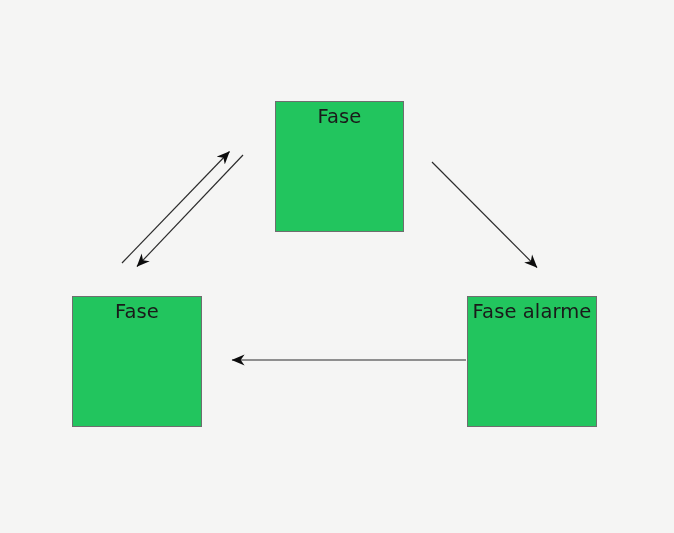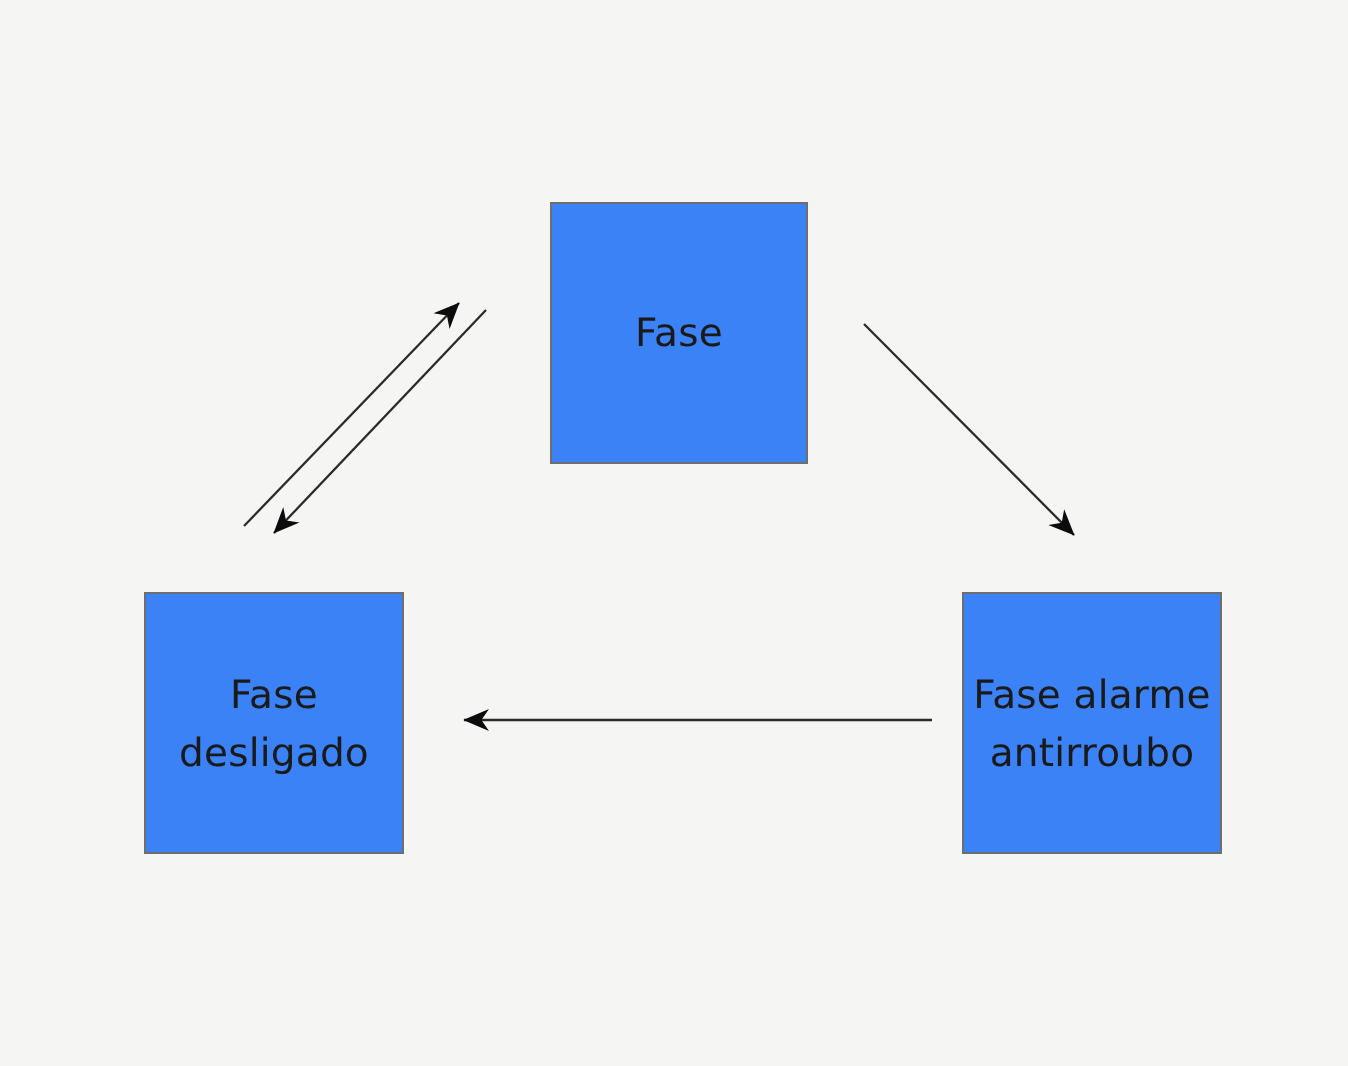--- a/index.html
+++ b/index.html
@@ -16,25 +16,25 @@
   #diagram-canvas {
     position: relative;
     width: 674px;
     height: 533px;
     background: #f5f5f4;
   }
   .state-box {
     position: absolute;
     box-sizing: border-box;
     border: 1px solid #6e6e6e;
-    background: #3b82f6;
+    background: #22c55e;
     display: flex;
     flex-direction: column;
     align-items: center;
-    justify-content: center;
+    justify-content: flex-start;
     text-align: center;
   }
   .state-label {
     color: #1a1a1a;
     font-size: 19.5px;
     line-height: 29px;
     letter-spacing: 0.1px;
     white-space: nowrap;
   }
   #box-ligado {
@@ -47,21 +47,20 @@
     left: 72px;
     top: 296px;
     width: 130px;
     height: 131px;
   }
   #box-alarme {
     left: 467px;
     top: 296px;
     width: 130px;
     height: 131px;
-    margin-left: 14px;
   }
   #edge-layer {
     position: absolute;
     left: 0;
     top: 0;
     width: 674px;
     height: 533px;
     pointer-events: none;
   }
 </style>
@@ -93,21 +92,19 @@
       <line x1="466" y1="360" x2="232" y2="360" stroke="#2b2b2b" stroke-width="1.15" marker-end="url(#arrowhead)"></line>
     </g>
   </svg>
 
   <div class="state-box" id="box-ligado">
     <div class="state-label">Fase</div>
   </div>
 
   <div class="state-box" id="box-desligado">
     <div class="state-label">Fase</div>
-    <div class="state-label">desligado</div>
   </div>
 
   <div class="state-box" id="box-alarme">
     <div class="state-label">Fase alarme</div>
-    <div class="state-label">antirroubo</div>
   </div>
 
 </div>
 
 </body></html>

